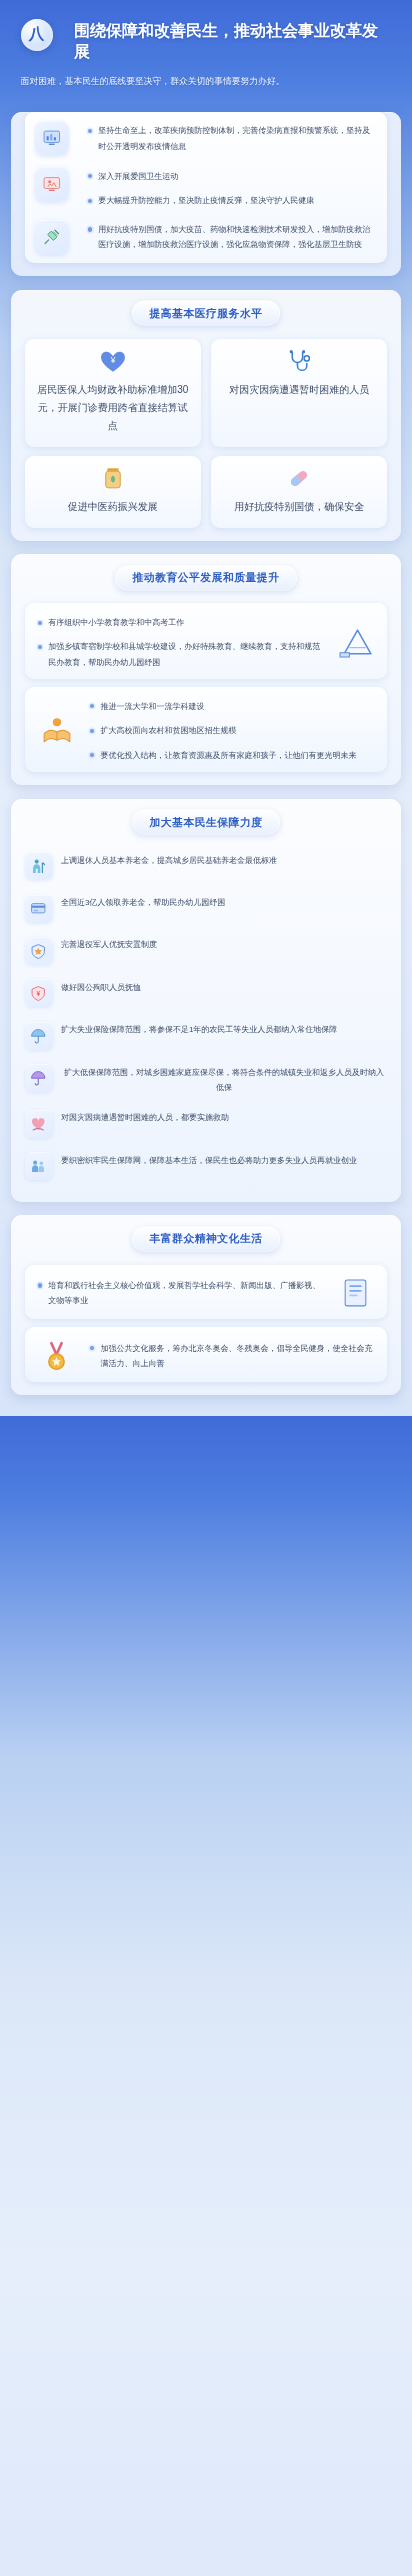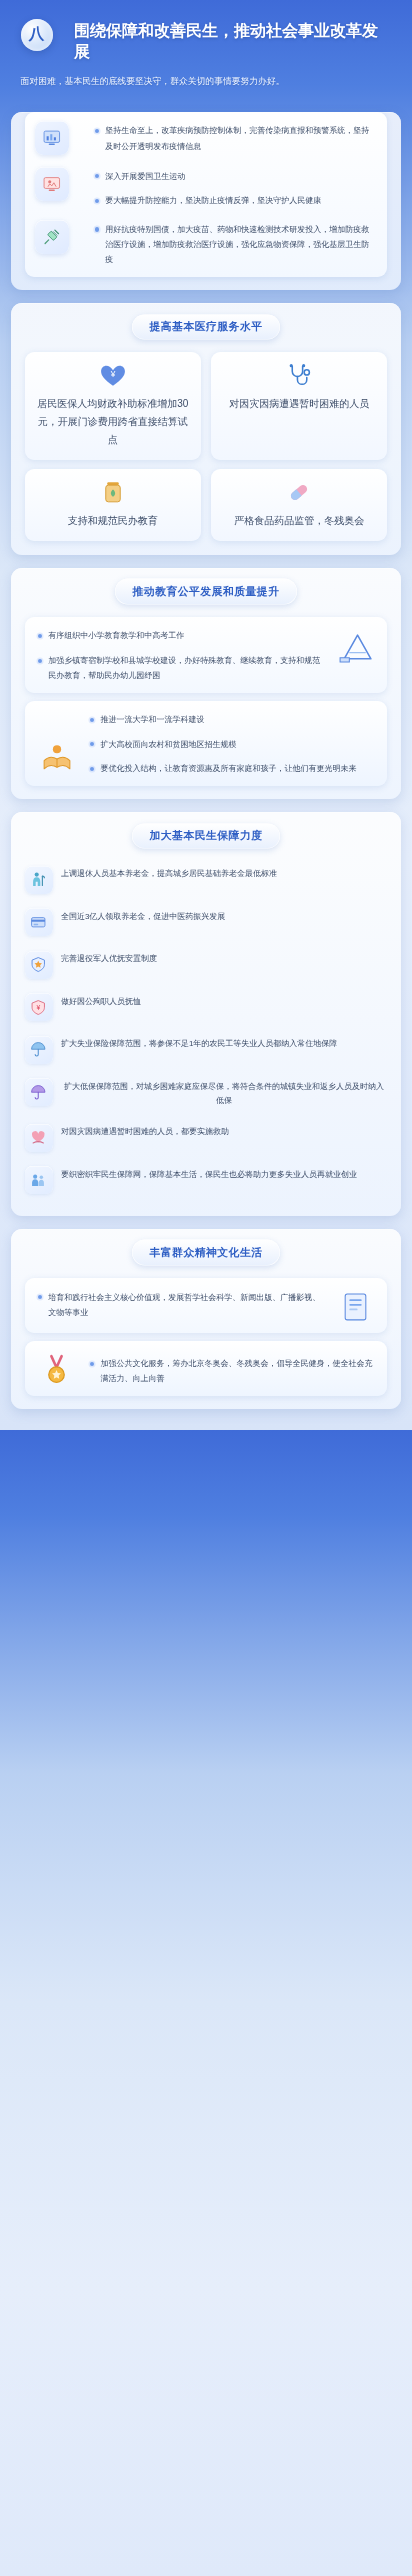--- a/index.html
+++ b/index.html
@@ -64,21 +64,21 @@
   }
 
   .card {
     margin: 7.2px 13.4px 0 13.4px;
     border-radius: 9.3px;
     background: linear-gradient(180deg, #ffffff 0%, #f3f8ff 100%);
     box-shadow: 0 1.5px 6.2px rgba(95,135,200,0.16);
     padding: 9.3px 10.3px;
   }
 
-  .item { display: flex; align-items: flex-start; gap: 23px; margin-bottom: 11.3px; }
+  .item { display: flex; align-items: flex-start; gap: 16px; margin-bottom: 11.3px; }
   .item:last-child { margin-bottom: 0; }
   .icon-box {
     flex: 0 0 34px; width: 34px; height: 34px;
     border-radius: 8.2px;
     background: linear-gradient(150deg, #eef4ff 0%, #dfeaff 100%);
     box-shadow: 0 1.5px 4.1px rgba(100,140,210,0.18), inset 0 0.5px 0 #fff;
     display: flex; align-items: center; justify-content: center;
   }
 
   
@@ -98,31 +98,31 @@
     border-radius: 9.3px;
     background: linear-gradient(180deg, #ffffff 0%, #f2f7ff 100%);
     box-shadow: 0 1.5px 6.2px rgba(95,135,200,0.16);
     padding: 10.3px 9.3px 11.3px 9.3px;
     display: flex; flex-direction: column; align-items: center; text-align: center;
   }
   .g-icon { margin-bottom: 7.2px; }
   .g-text { font-size: 10px; line-height: 1.8; color: #3a4a66; }
 
   
-  .row-ic { display: flex; align-items: flex-start; gap: 9.3px; }
+  .row-ic { display: flex; align-items: center; gap: 9.3px; }
   .row-ic .bullets { flex: 1 1 auto; }
   .side-icon { flex: 0 0 44px; display: flex; justify-content: center; padding-top: 3.1px; }
 
   .subcard {
     margin: 8.2px 13.4px 0 13.4px;
     border-radius: 9.3px;
     background: linear-gradient(180deg, #ffffff 0%, #eef5ff 100%);
     box-shadow: 0 1.5px 6.2px rgba(95,135,200,0.16);
     padding: 9.3px 10.3px;
-    display: flex; gap: 8.2px; align-items: flex-end;
+    display: flex; gap: 8.2px; align-items: center;
   }
   .subcard .bullets { flex: 1 1 auto; }
 
   .lifelist { margin: 5.2px 13.4px 0 13.4px; }
   .liferow {
     display: flex; align-items: flex-start; gap: 8.2px;
     padding: 6.2px 0; margin-bottom: 2.1px;
   }
   .lifeic {
     flex: 0 0 28px; width: 28px; height: 28px; border-radius: 7.2px;
@@ -238,33 +238,33 @@
       </div>
 
       <div class="g-cell">
         <div class="g-icon">
           <svg width="28" height="25" viewBox="0 0 54 48">
             <rect x="16" y="4" width="22" height="6" rx="2" fill="#e3a63c"></rect>
             <rect x="13" y="10" width="28" height="32" rx="5" fill="#f4cf86" stroke="#d79d36" stroke-width="1.8"></rect>
             <path d="M27 18 c-5 4 -6 10 0 14 6 -4 5 -10 0 -14 z" fill="#6cb87e"></path>
           </svg>
         </div>
-        <div class="g-text">支持和规范民办教育</div>
+        <div class="g-text">促进中医药振兴发展</div>
       </div>
 
       <div class="g-cell">
         <div class="g-icon">
           <svg width="28" height="25" viewBox="0 0 54 48">
             <g transform="rotate(-40 27 24)">
               <rect x="9" y="16" width="36" height="16" rx="8" fill="#f0a9c4"></rect>
               <path d="M9 24 a8 8 0 0 1 8 -8 h10 v16 h-10 a8 8 0 0 1 -8 -8 z" fill="#a7c8f5"></path>
             </g>
           </svg>
         </div>
-        <div class="g-text">严格食品药品监管，冬残奥会</div>
+        <div class="g-text">用好抗疫特别国债，确保安全</div>
       </div>
     </div>
   </div>
 
   <div class="section">
     <div class="section-title-wrap">
       <div class="section-title">推动教育公平发展和质量提升</div>
     </div>
 
     <div class="card">
@@ -334,21 +334,21 @@
       </div>
 
       <div class="liferow">
         <div class="lifeic">
           <svg width="16.5" height="16.5" viewBox="0 0 32 32">
             <rect x="3" y="7" width="26" height="18" rx="3" fill="#cfe0fb" stroke="#5b8ae0" stroke-width="1.6"></rect>
             <rect x="3" y="11" width="26" height="4" fill="#5b8ae0"></rect>
             <rect x="7" y="19" width="9" height="3" rx="1.5" fill="#8fb4ee"></rect>
           </svg>
         </div>
-        <div class="lifetx">全国近3亿人领取养老金，促进中医药振兴发展</div>
+        <div class="lifetx">全国近3亿人领取养老金，帮助民办幼儿园纾困</div>
       </div>
 
       <div class="liferow">
         <div class="lifeic">
           <svg width="16.5" height="16.5" viewBox="0 0 32 32">
             <path d="M16 3 L28 8 v8 c0 7 -5 11 -12 14 C9 27 4 23 4 16 V8 z" fill="#e8f0ff" stroke="#5b8ae0" stroke-width="1.8"></path>
             <path d="M16 9 l2.2 4.6 5 .7 -3.6 3.5 .9 5 -4.5 -2.4 -4.5 2.4 .9 -5 -3.6 -3.5 5 -.7 z" fill="#f0a23c"></path>
           </svg>
         </div>
         <div class="lifetx">完善退役军人优抚安置制度</div>

